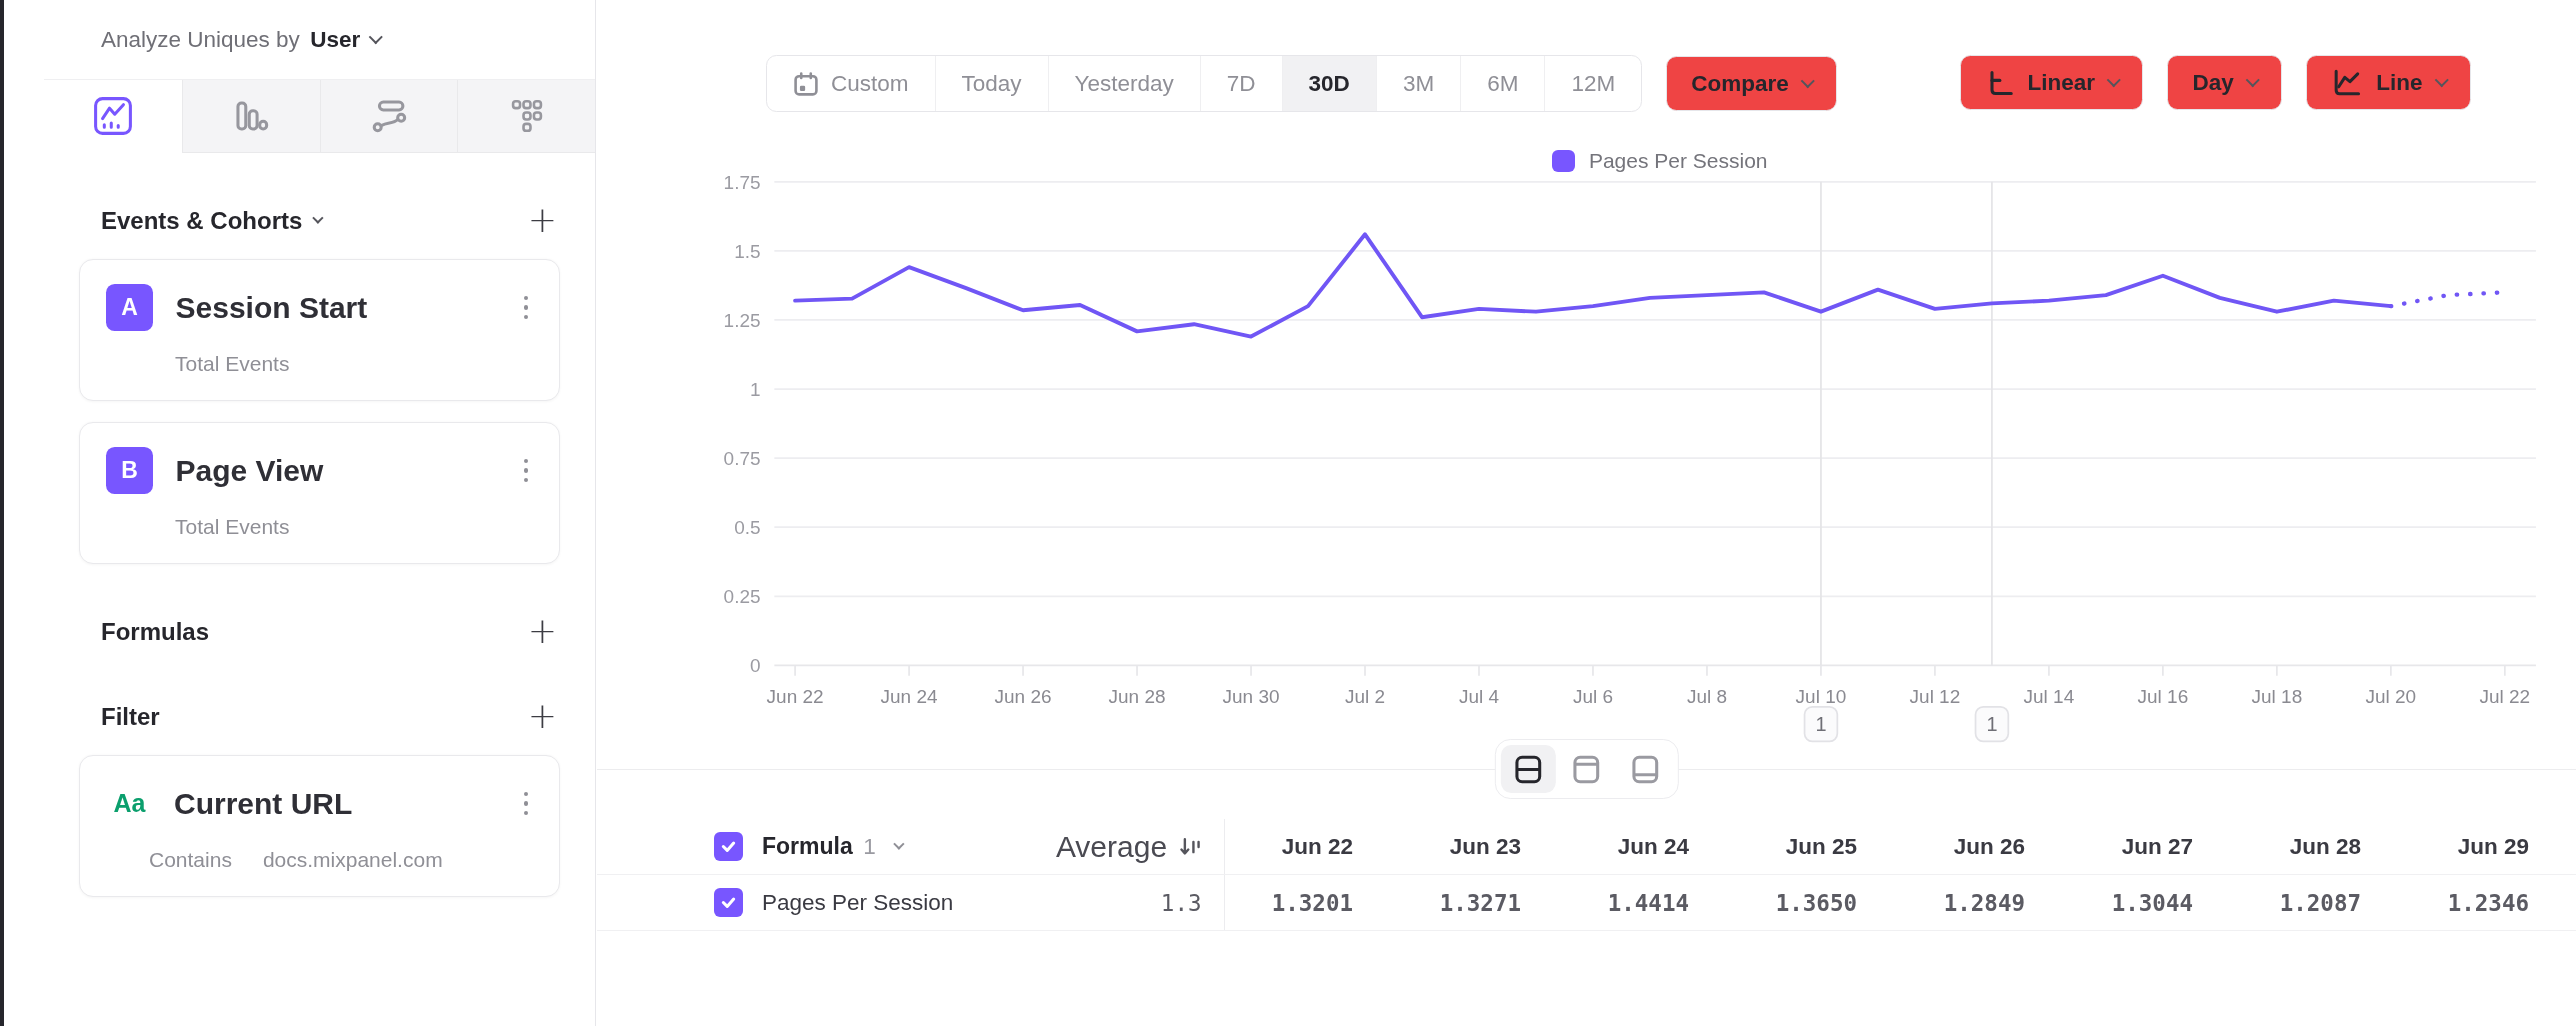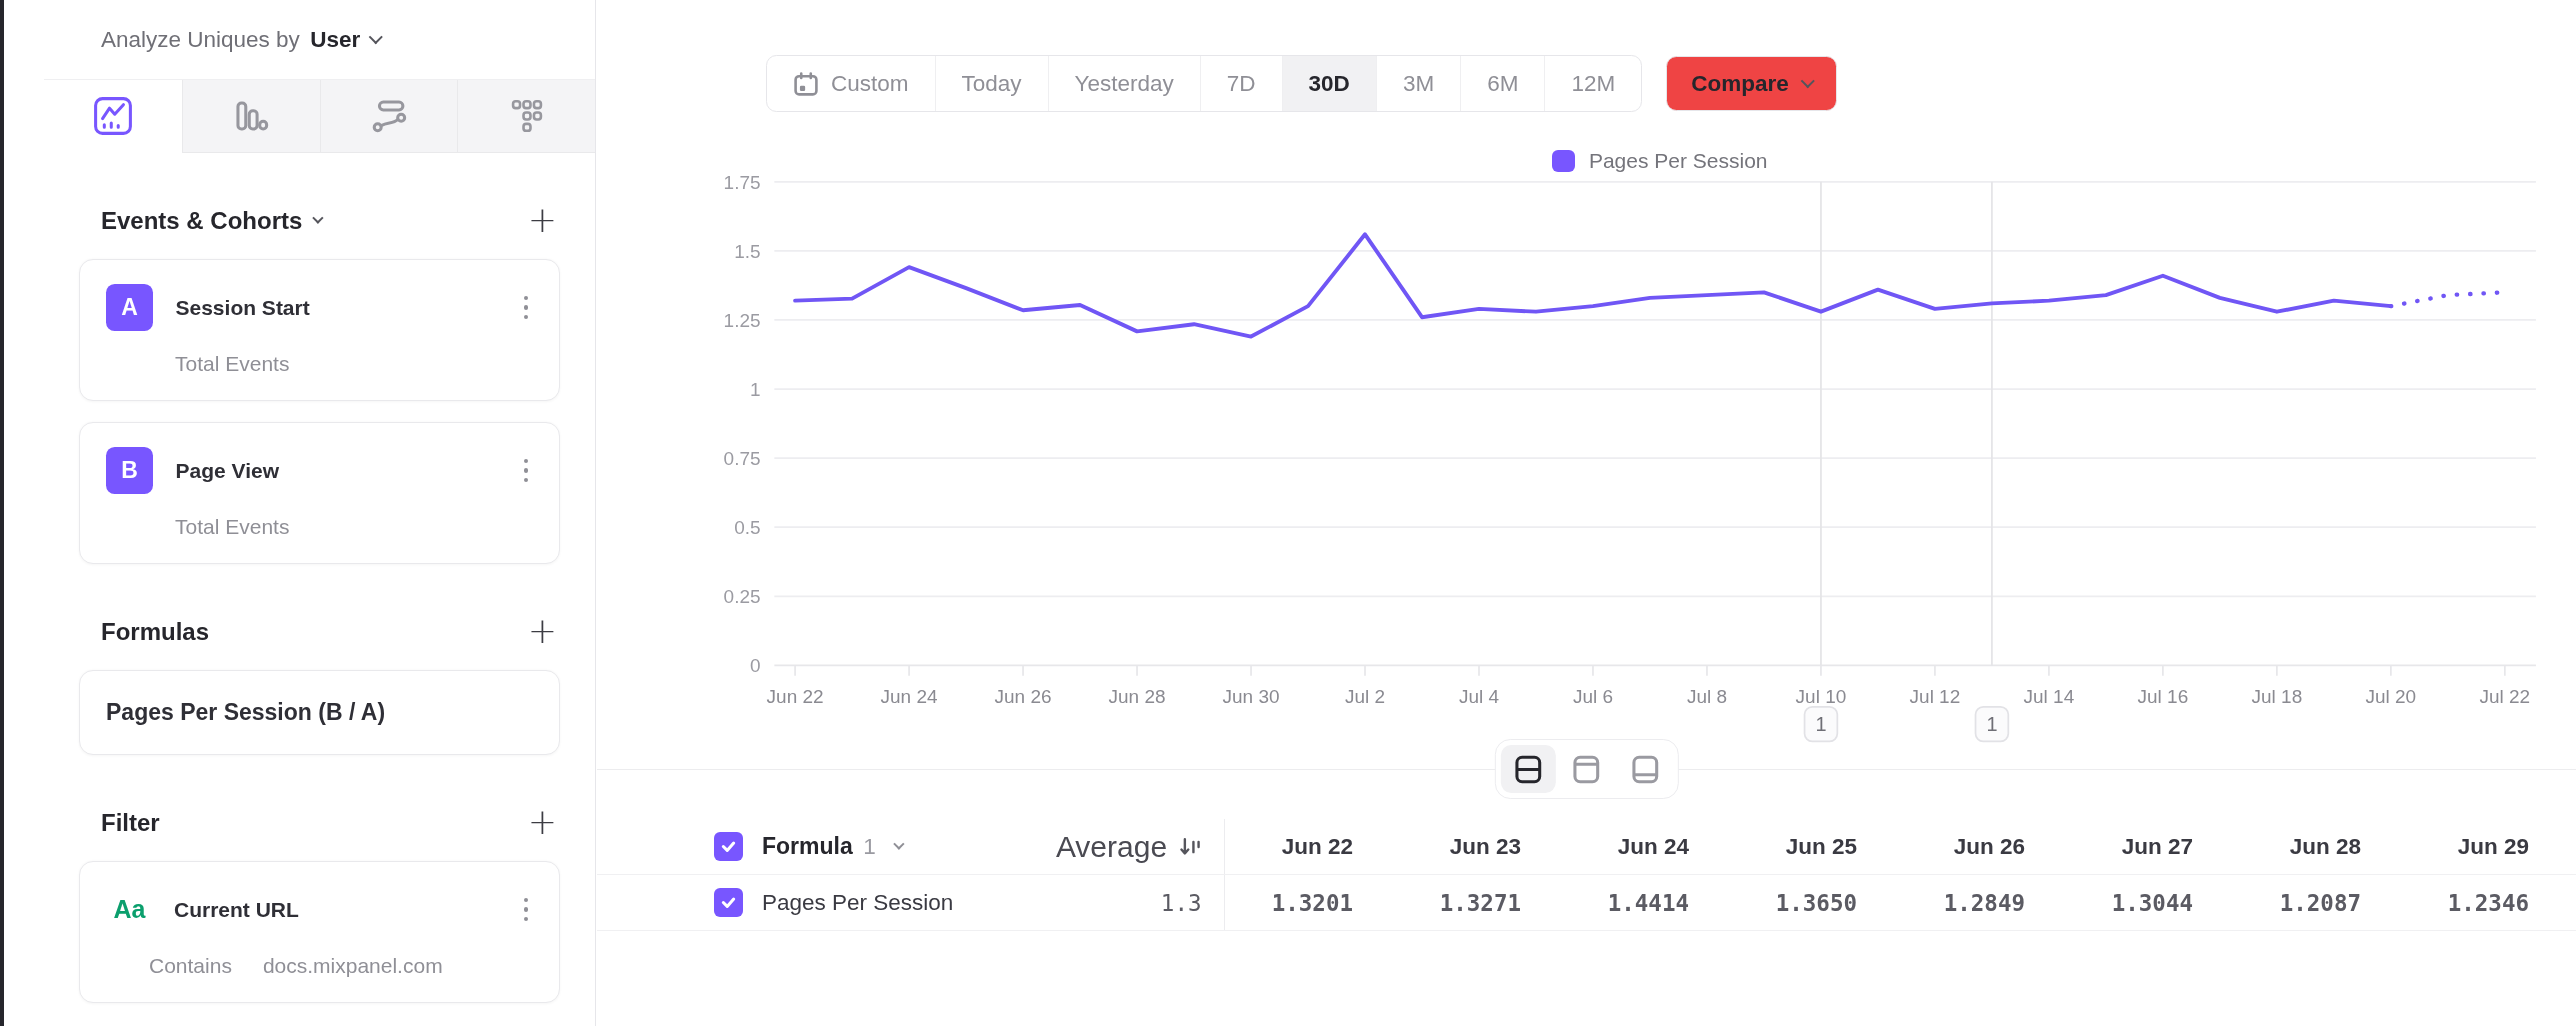--- a/index.html
+++ b/index.html
@@ -31,21 +31,21 @@
   .plus { font-size:35px; font-weight:300; color:#3c3c43; line-height:1; cursor:pointer;
     font-family:"DejaVu Sans", sans-serif; }
 
   .card { margin:21px 35px 0 35px; background:#fff; border:0.9px solid #e9e9ec; border-radius:14px;
     padding:24px 26px; box-shadow:0 0.9px 2.6px rgba(0,0,0,0.04); }
   .card-row1 { display:flex; align-items:center; gap:22.5px; }
   .badge { width:47px; height:47px; border-radius:8.6px; background:#7856ff; color:#fff;
     display:flex; align-items:center; justify-content:center; font-size:23px; font-weight:600; flex:0 0 auto; }
   .aa-badge { width:47px; height:47px; display:flex; align-items:center; justify-content:center;
     color:#0b9f6d; font-size:25px; font-weight:700; flex:0 0 auto; }
-  .card-title { font-size:21px; font-weight:600; color:#2f2f36; }
+  .card-title { font-size:30px; font-weight:600; color:#2f2f36; }
   .kebab { margin-left:auto; display:flex; flex-direction:column; gap:5.2px; padding:5.2px; cursor:pointer; }
   .kebab i { width:4.3px; height:4.3px; border-radius:50%; background:#8f8f96; }
   .card-row2 { margin-top:21px; margin-left:69px; font-size:21px; color:#8f8f96; display:flex; gap:31px; }
   .formula-card .card-title { font-size:23px; }
 
   
   .main { position:absolute; left:597px; top:0; width:1979px; height:1026px; background:#fff; }
 
   .toolbar { position:absolute; left:121px; top:55px; display:flex; align-items:center;padding-left:48px; }
   .range-group { display:flex; border:0.9px solid #e6e6ea; border-radius:10.4px; overflow:hidden; background:#fff; }
@@ -183,25 +183,20 @@
 
     <div class="section">
       <div class="sec-head">
         <div class="sec-title">
           <span>Formulas</span>
         </div>
         <div class="plus">+</div>
       </div>
     </div>
 
-    <div class="card formula-card" style="padding:28px 26px;">
-      <div class="card-row1">
-        <div class="card-title">Pages Per Session (B / A)</div>
-      </div>
-    </div>
 
     <div class="section">
       <div class="sec-head">
         <div class="sec-title">
           <span>Filter</span>
         </div>
         <div class="plus">+</div>
       </div>
     </div>
 
@@ -257,20 +252,42 @@
         <div class="range-item">
             <span>12M</span>
           </div>
       </div>
       <div class="btn compare-btn">
         <span>Compare</span>
         <span class="chev"></span>
       </div>
     </div>
 
+    <div class="right-controls">
+      <div class="btn">
+        <svg width="28" height="28" viewBox="0 0 32 32">
+          <path d="M8 4 V24 Q8 28 12 28 H30" fill="none" stroke="#26262c" stroke-width="3.5" stroke-linecap="round"></path>
+          <path d="M8 13 H17" stroke="#26262c" stroke-width="3.5" stroke-linecap="round"></path>
+        </svg>
+        <span>Linear</span>
+        <span class="chev"></span>
+      </div>
+      <div class="btn">
+        <span>Day</span>
+        <span class="chev"></span>
+      </div>
+      <div class="btn">
+        <svg width="31" height="31" viewBox="0 0 36 36">
+          <path d="M6 5 V27 Q6 31 10 31 H32" fill="none" stroke="#26262c" stroke-width="3.5" stroke-linecap="round"></path>
+          <path d="M9 23 L16 12 L22 17 L31 8" fill="none" stroke="#26262c" stroke-width="3.5" stroke-linecap="round" stroke-linejoin="round"></path>
+        </svg>
+        <span>Line</span>
+        <span class="chev"></span>
+      </div>
+    </div>
 
     <div class="legend">
       <div class="legend-inner">
         <div class="legend-swatch"></div>
         <div class="legend-label">Pages Per Session</div>
       </div>
     </div>
 
     <div class="chart-wrap">
       <svg id="chart-svg" width="1979" height="639" viewBox="0 0 2291 740">

